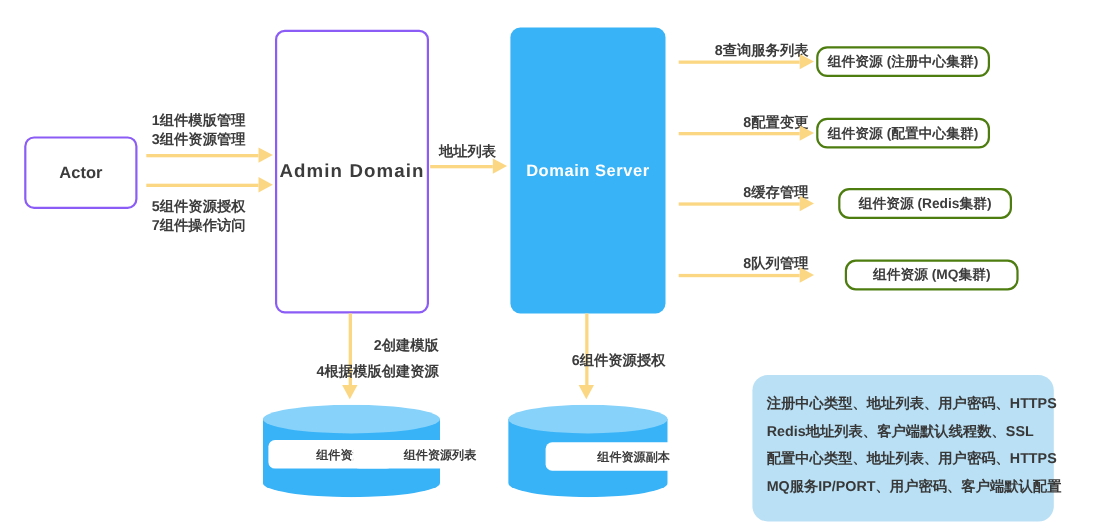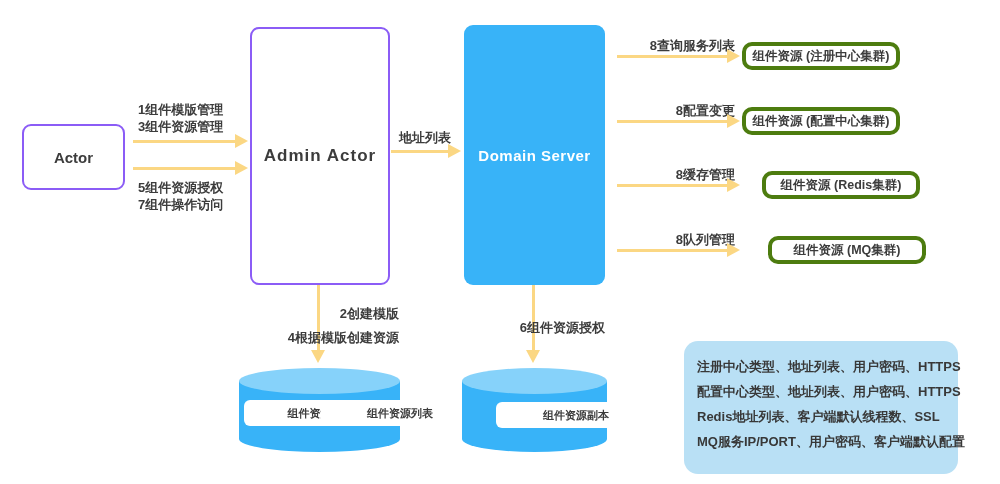--- a/index.html
+++ b/index.html
@@ -9,21 +9,21 @@
   }
   
   .node{
     position:absolute;background:#fff;border:2px solid #8b5cf6;border-radius:9px;
     display:flex;align-items:center;justify-content:center;box-sizing:border-box;
     font-weight:bold;
   }
   .node.filled{background:#38b3f8;border:none;color:#ffffff;}
   
   .target-box{
-    position:absolute;background:#fff;border:4px solid #4d7c0f;border-radius:10px;
+    position:absolute;background:#fff;border:2px solid #4d7c0f;border-radius:10px;
     width:158px;height:28px;display:flex;align-items:center;justify-content:center;
     box-sizing:border-box;font-size:12.5px;font-weight:bold;color:#3c3c3c;
   }
   
   .h-arrow{position:absolute;height:3px;background:#fbd783;}
   .h-arrow::after{
     content:"";position:absolute;right:-13px;top:-6px;
     border-left:13px solid #fbd783;border-top:7.5px solid transparent;border-bottom:7.5px solid transparent;
   }
   .v-arrow{position:absolute;width:3px;background:#fbd783;}
@@ -63,21 +63,21 @@
     <div>3组件资源管理</div>
   </div>
   <div class="h-arrow" style="left:133px;top:140px;width:102px;"></div>
   <div class="h-arrow" style="left:133px;top:167px;width:102px;"></div>
   <div class="lbl" style="left:138px;top:179px;">
     <div>5组件资源授权</div>
     <div>7组件操作访问</div>
   </div>
 
   <div class="node" style="left:250px;top:27px;width:140px;height:258px;font-size:17px;letter-spacing:1px;">
-    <span>Admin Actor</span>
+    <span>Admin Domain</span>
   </div>
 
   <div class="lbl center" style="left:391px;top:129px;width:60px;">地址列表</div>
   <div class="h-arrow" style="left:391px;top:150px;width:57px;"></div>
 
   <div class="node filled" style="left:464px;top:25px;width:141px;height:260px;font-size:15px;letter-spacing:0.5px;">
     <span>Domain Server</span>
   </div>
 
   <div class="lbl center" style="left:617px;top:37px;width:118px;">8查询服务列表</div>
@@ -113,18 +113,18 @@
   <div class="chip" style="left:321px;top:400px;width:78px;height:26px;">组件资源列表</div>
 
   <svg style="left:462px;top:368px;" width="145" height="84" viewBox="0 0 145 84">
     <path d="M0,13 L0,71 A72.5,13 0 0 0 145,71 L145,13 Z" fill="#38b3f8"></path>
     <ellipse cx="72.5" cy="13" rx="72.5" ry="13" fill="#86d2fa"></ellipse>
   </svg>
   <div class="chip" style="left:496px;top:402px;width:80px;height:26px;">组件资源副本</div>
 
   <div id="info-box">
     <div class="info-line">注册中心类型、地址列表、用户密码、HTTPS</div>
+    <div class="info-line">Redis地址列表、客户端默认线程数、SSL</div>
     <div class="info-line">配置中心类型、地址列表、用户密码、HTTPS</div>
-    <div class="info-line">Redis地址列表、客户端默认线程数、SSL</div>
     <div class="info-line">MQ服务IP/PORT、用户密码、客户端默认配置</div>
   </div>
 
 </div>
 
 </body></html>

